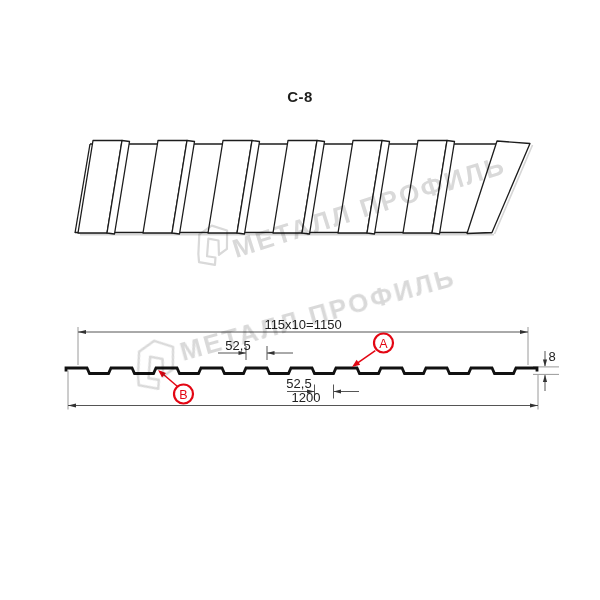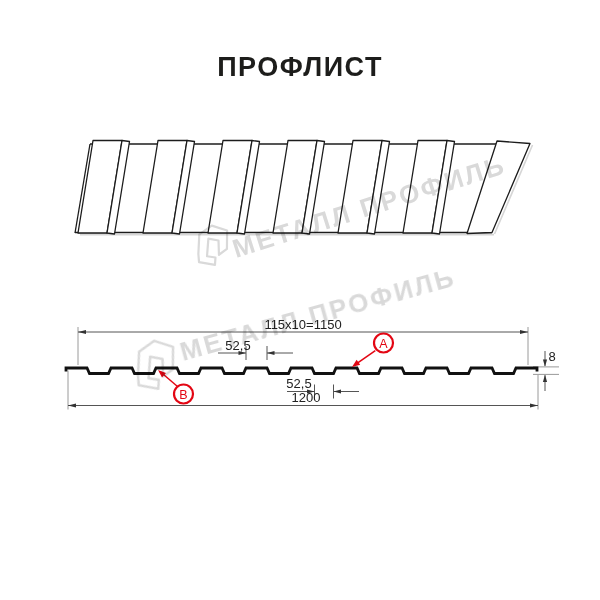--- a/index.html
+++ b/index.html
@@ -22,21 +22,21 @@
   svg text{font-family:"Liberation Sans", sans-serif;}
   .dimtxt{font-size:13px;fill:#222222;}
   .callout-letter{font-size:12.5px;}
   .wm{mix-blend-mode:multiply;}
 </style>
 </head>
 <body>
 
 <div class="sheet">
 
-  <div class="title">ПРОФЛИСТ</div>
+  <div class="subtitle">С-8</div>
 
   <svg width="600" height="600" viewBox="0 0 600 600">
 
     <g stroke-linejoin="round">
 
       <line x1="80" y1="234.8" x2="494" y2="234.6" stroke="#d6d6d6" stroke-width="1.6"></line>
       <line x1="494.5" y1="234" x2="532.5" y2="145" stroke="#d6d6d6" stroke-width="1.6"></line>
 
       <line x1="75" y1="232.5" x2="492" y2="232.5" stroke="#1c1c1c" stroke-width="1.3"></line>
       <line x1="90" y1="144" x2="530" y2="144" stroke="#1c1c1c" stroke-width="1.3"></line>

